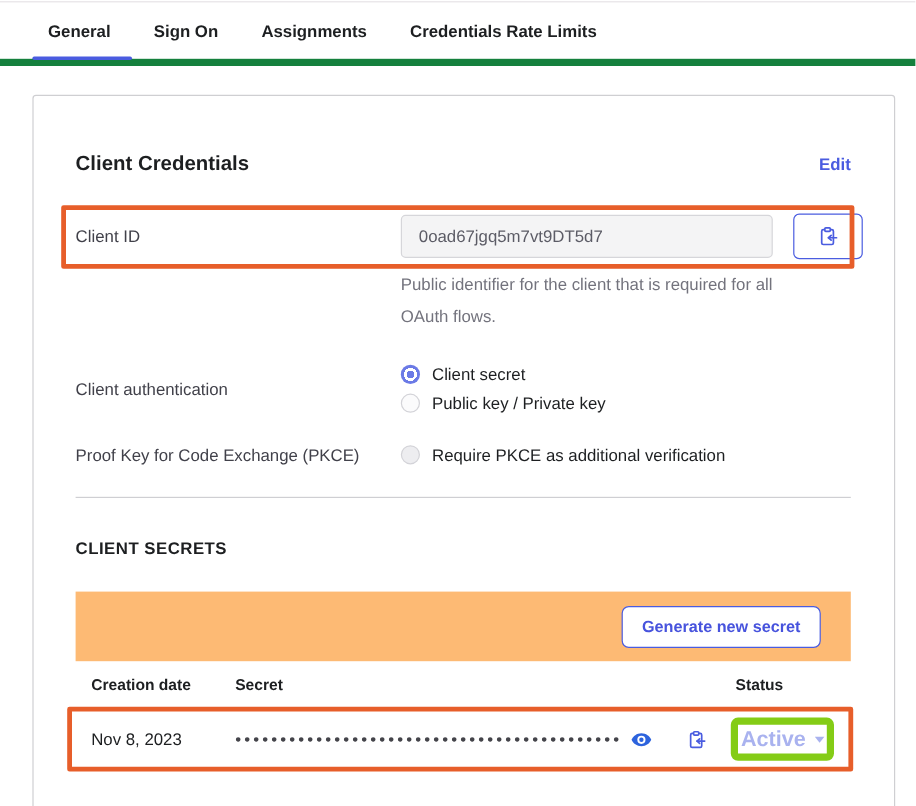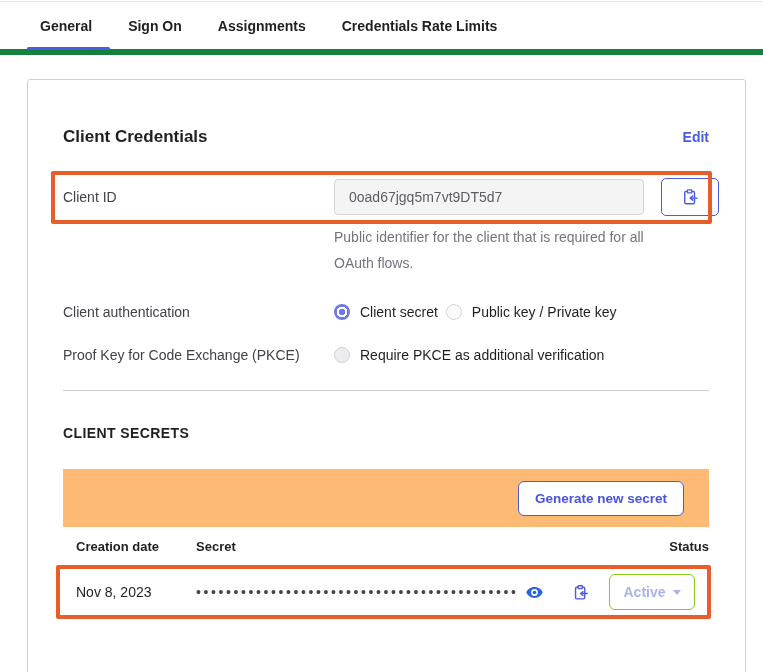--- a/index.html
+++ b/index.html
@@ -85,21 +85,21 @@
   .help-text {
     margin: 7px 0 0 271px;
     max-width: 348px;
     font-size: 14px;
     line-height: 26px;
     color: #73737d;
   }
 
   
   .row-auth { margin-top: 28px; align-items: center; }
-  .radio-group { display: flex; flex-direction: row; gap: 8px; }
+  .radio-group { display: flex; flex-direction: column; gap: 8px; }
   .radio-option { display: flex; align-items: center; gap: 10px; cursor: pointer; }
   .radio {
     width: 16px; height: 16px; border-radius: 50%;
     border: 1.5px solid #d3d3d8; background: #fbfbfc; flex: 0 0 16px;
   }
   .radio.checked {
     border: none;
     background: radial-gradient(circle, #6b7ae6 0 3.2px, #ffffff 3.2px 5.4px, #6b7ae6 5.4px);
   }
   .option-label { font-size: 14px; color: #1d1f21; }
@@ -127,37 +127,37 @@
     font-family: "Liberation Sans", sans-serif;
     font-size: 13.5px;
     font-weight: 700;
     padding: 9px 16px;
     cursor: pointer;
   }
   .thead { display: flex; align-items: center; height: 40px; padding-left: 13px; border-bottom: 1px solid #e3e3e6; }
   .th { font-size: 13px; font-weight: 700; color: #1d1f21; }
   .th-date { width: 120px; }
   .th-secret { flex: 1; }
-  .th-status { width: 100px; padding-left: 4px; text-align: right; }
+  .th-status { width: 100px; padding-left: 4px; }
   .trow { display: flex; align-items: center; height: 50px; padding-left: 13px; position: relative; }
   .td-date { width: 120px; font-size: 14px; color: #1d1f21; }
   .td-secret { flex: 1; display: flex; align-items: center; }
   .masked { font-size: 14px; letter-spacing: 2.6px; color: #44444a; line-height: 1; }
   .icon-btn { background: none; border: none; cursor: pointer; display: flex; align-items: center; padding: 0; }
   .eye-btn { margin-left: 6px; }
   .clip-btn { margin-left: 28px; }
   .td-status { width: 100px; }
   .status-btn {
     width: 86px; height: 36px;
     background: #fff;
-    border: 1px solid #84cc16;
+    border: 6px solid #84cc16;
     border-radius: 6px;
     color: #a9b2ef;
     font-family: "Liberation Sans", sans-serif;
-    font-size: 14px;
+    font-size: 18px;
     font-weight: 700;
     display: flex; align-items: center; justify-content: center; gap: 7px;
     cursor: pointer;
   }
   .caret-down {
     width: 0; height: 0;
     border-left: 4.5px solid transparent;
     border-right: 4.5px solid transparent;
     border-top: 5.5px solid #a9b2ef;
   }

